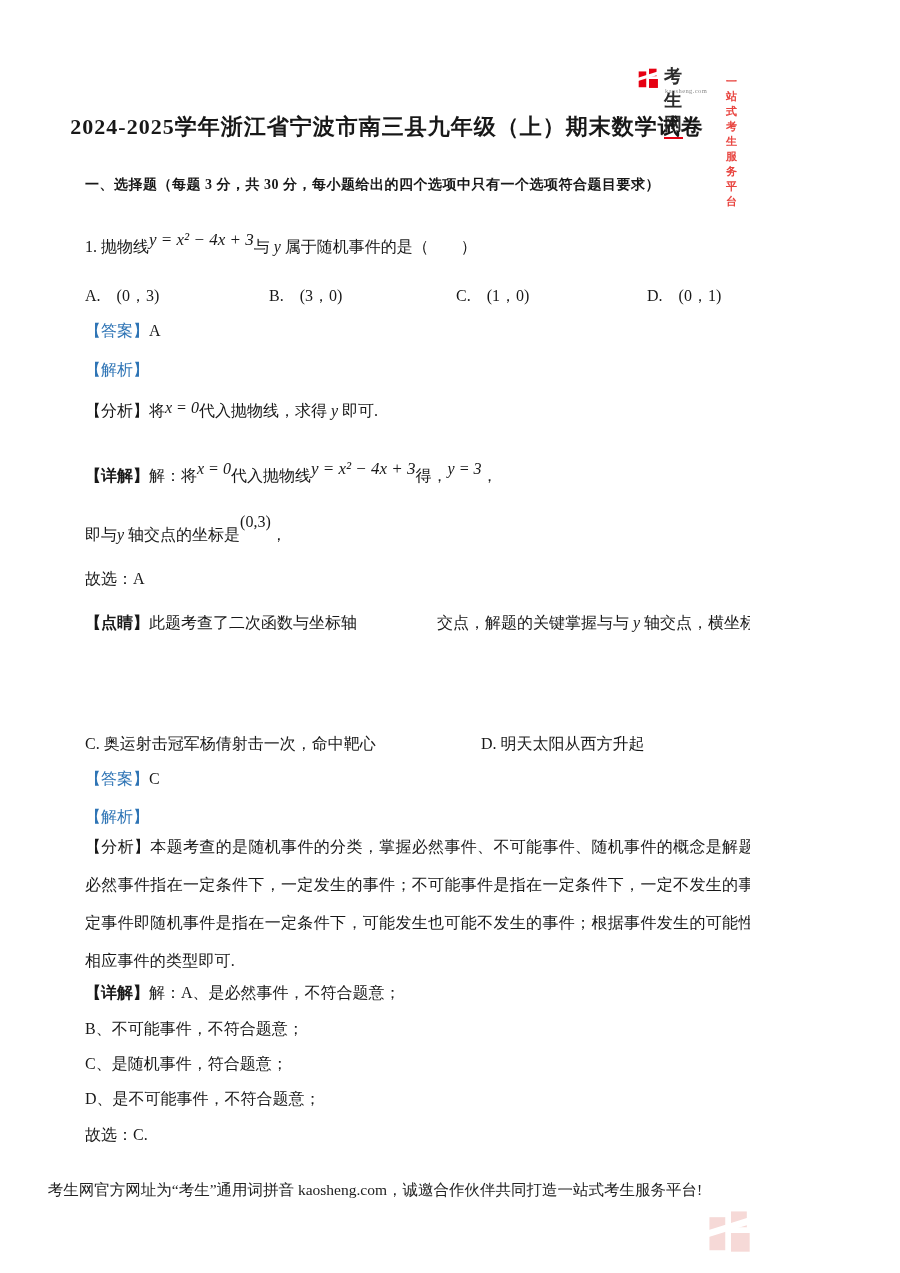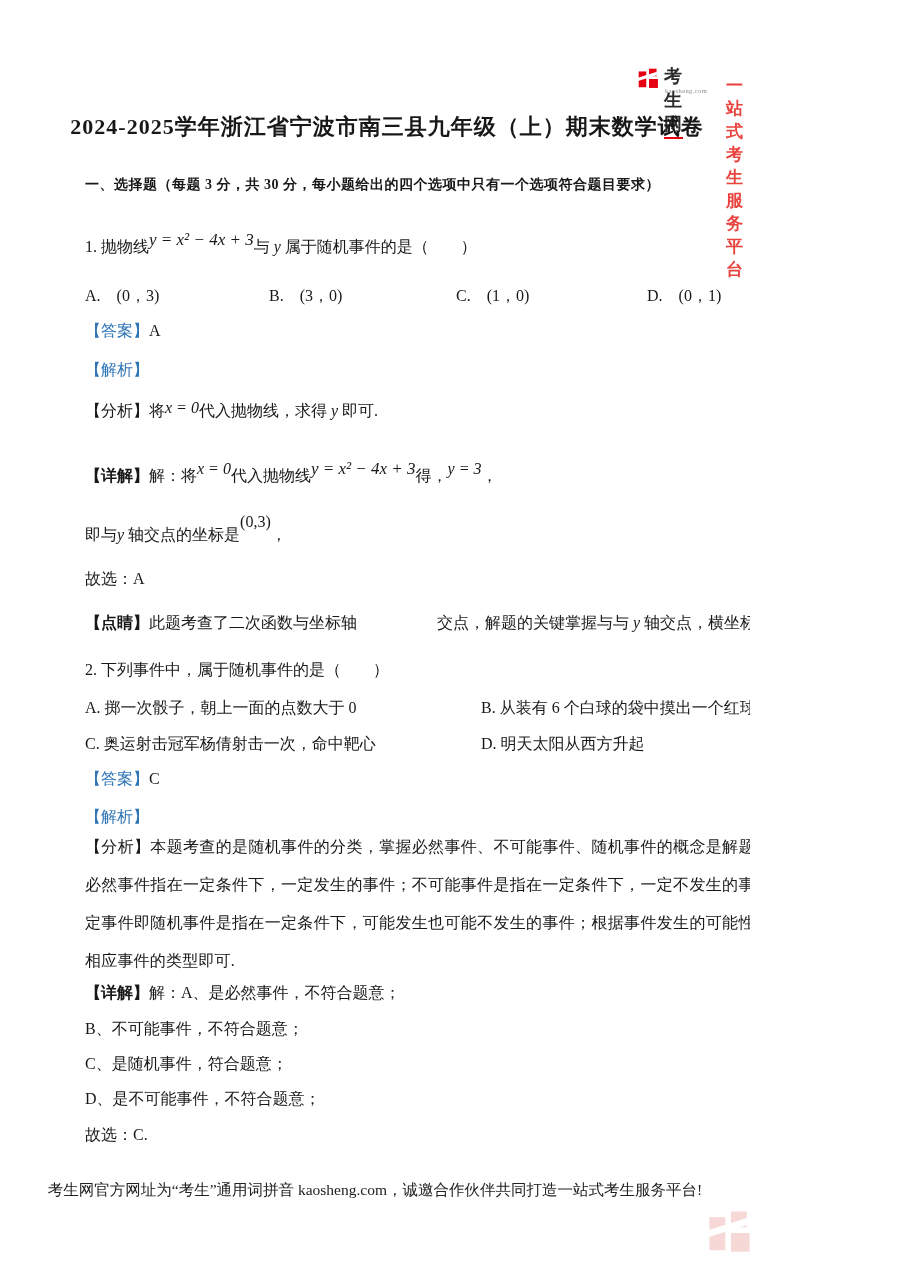--- a/index.html
+++ b/index.html
@@ -29,21 +29,21 @@
   .para{position:absolute;left:85px;width:735px;font-size:16px;line-height:38px;
         text-align:justify;text-justify:inter-ideograph;white-space:normal;letter-spacing:0.2px;}
   .gap-80{margin-left:80px;}
   .footer{position:absolute;top:1180px;left:0;width:100%;text-align:center;font-size:15.5px;color:#222;}
   
   .brand{position:absolute;top:62px;left:638px;height:40px;}
   .brand-icon{position:absolute;top:6px;left:0;width:22px;height:22px;}
   .brand-name{position:absolute;top:2px;left:26px;font-size:18px;font-weight:bold;color:#2b2b2b;
               border-bottom:2px solid #e60012;padding-bottom:1px;letter-spacing:1px;}
   .brand-domain{position:absolute;top:25px;left:27px;font-size:6.5px;color:#8a8a8a;letter-spacing:0.4px;}
-  .brand-tagline{position:absolute;top:12px;left:88px;font-size:17px;font-weight:bold;color:#e8433e;letter-spacing:1px;}
+  .brand-tagline{position:absolute;top:12px;left:88px;font-size:11px;font-weight:bold;color:#e8433e;letter-spacing:1px;}
   
   .wm{position:absolute;top:1206px;left:708px;}
   .wm-icon{position:absolute;top:4px;left:0;width:46px;height:46px;}
   .wm-name{position:absolute;top:0px;left:54px;font-size:38px;font-weight:bold;color:#f3e2e0;letter-spacing:2px;}
   .wm-domain{position:absolute;top:40px;left:56px;font-size:12px;color:#dcdcdc;letter-spacing:1px;}
 </style>
 </head>
 <body>
 
 <div class="page">
@@ -97,29 +97,21 @@
   </div>
 
   <div class="line" style="top:569px;left:85px;">
     <span>故选：</span><span class="serif">A</span>
   </div>
 
   <div class="line" style="top:613px;left:85px;">
     <span class="bold">【点睛】</span><span>此题考查了二次函数与坐标轴</span><span class="gap-80">交点，解题的关键掌握与与</span> <span class="math">y</span> <span>轴交点，横坐标为</span> <span class="serif raise-sm">0.</span>
   </div>
 
-  <div class="line" style="top:660px;left:85px;">
-    <span>2.</span>
-    <span>下列事件中，属于随机事件的是（　　）</span>
-  </div>
 
-  <div class="line" style="top:698px;left:85px;">
-    <span class="q2opt-left"><span class="serif">A.</span> <span>掷一次骰子，朝上一面的点数大于</span> <span class="serif">0</span></span>
-    <span><span class="serif">B.</span> <span>从装有</span> <span class="serif">6</span> <span>个白球的袋中摸出一个红球</span></span>
-  </div>
 
   <div class="line" style="top:734px;left:85px;">
     <span class="q2opt-left"><span class="serif">C.</span> <span>奥运射击冠军杨倩射击一次，命中靶心</span></span>
     <span><span class="serif">D.</span> <span>明天太阳从西方升起</span></span>
   </div>
 
   <div class="line" style="top:769px;left:85px;">
     <span class="tag-blue">【答案】</span><span class="serif">C</span>
   </div>
 

